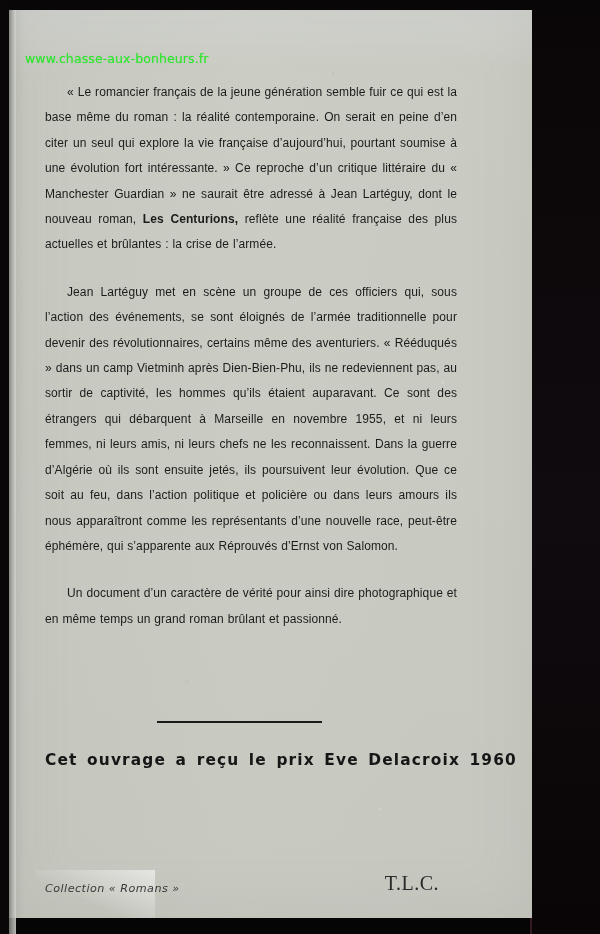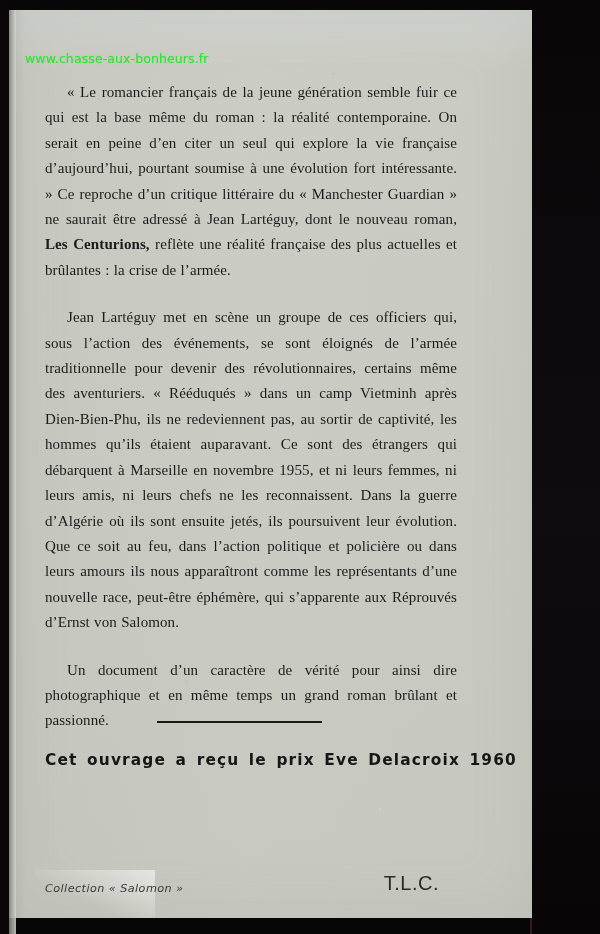--- a/index.html
+++ b/index.html
@@ -125,22 +125,22 @@
     position: absolute;
     left: 36px;
     top: 70px;
     width: 412px;
   }
 
   .para {
     margin: 0 0 22px 0;
     text-indent: 22px;
     text-align: justify;
-    font-family: Liberation Serif, serif;
-    font-size: 15px;
+    font-family: Liberation Sans, sans-serif;
+    font-size: 12px;
     line-height: 25.4px;
     color: #1b1b1b;
     letter-spacing: .1px;
     word-spacing: .4px;
     -webkit-font-smoothing: antialiased;
   }
   .para:last-child { margin-bottom: 16px; }
   .para b { font-weight: 700; }
 
   .rule {
@@ -177,21 +177,21 @@
   }
   .collection {
     font-family: "DejaVu Sans", "Liberation Sans", sans-serif;
     font-style: italic;
     font-size: 11.2px;
     letter-spacing: .45px;
     color: #3a3a3a;
     white-space: nowrap;
   }
   .imprint {
-    font-family: Liberation Sans, sans-serif;
+    font-family: Liberation Serif, serif;
     font-size: 20px;
     letter-spacing: .5px;
     color: #2a2a2a;
     white-space: nowrap;
     padding-right: 18px;
   }
 </style>
 </head>
 <body>
 
@@ -217,18 +217,18 @@
 
       <p class="para"><span>Un document d’un caractère de vérité pour ainsi dire photographique et en même temps un grand roman brûlant et passionné.</span></p>
 
     </div>
 
     <div class="rule"></div>
 
     <div class="prize">Cet ouvrage a reçu le prix Eve Delacroix 1960</div>
 
     <div class="footer">
-      <span class="collection">Collection « Salomon »</span>
+      <span class="collection">Collection « Romans »</span>
       <span class="imprint">T.L.C.</span>
     </div>
 
   </div>
 </div>
 
 </body></html>

